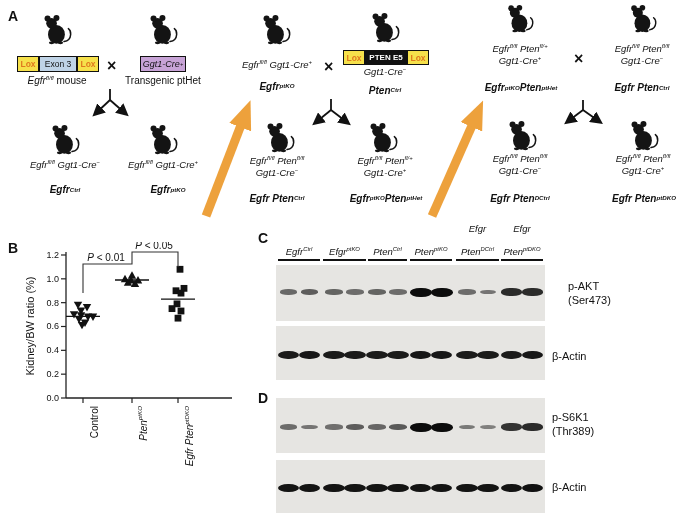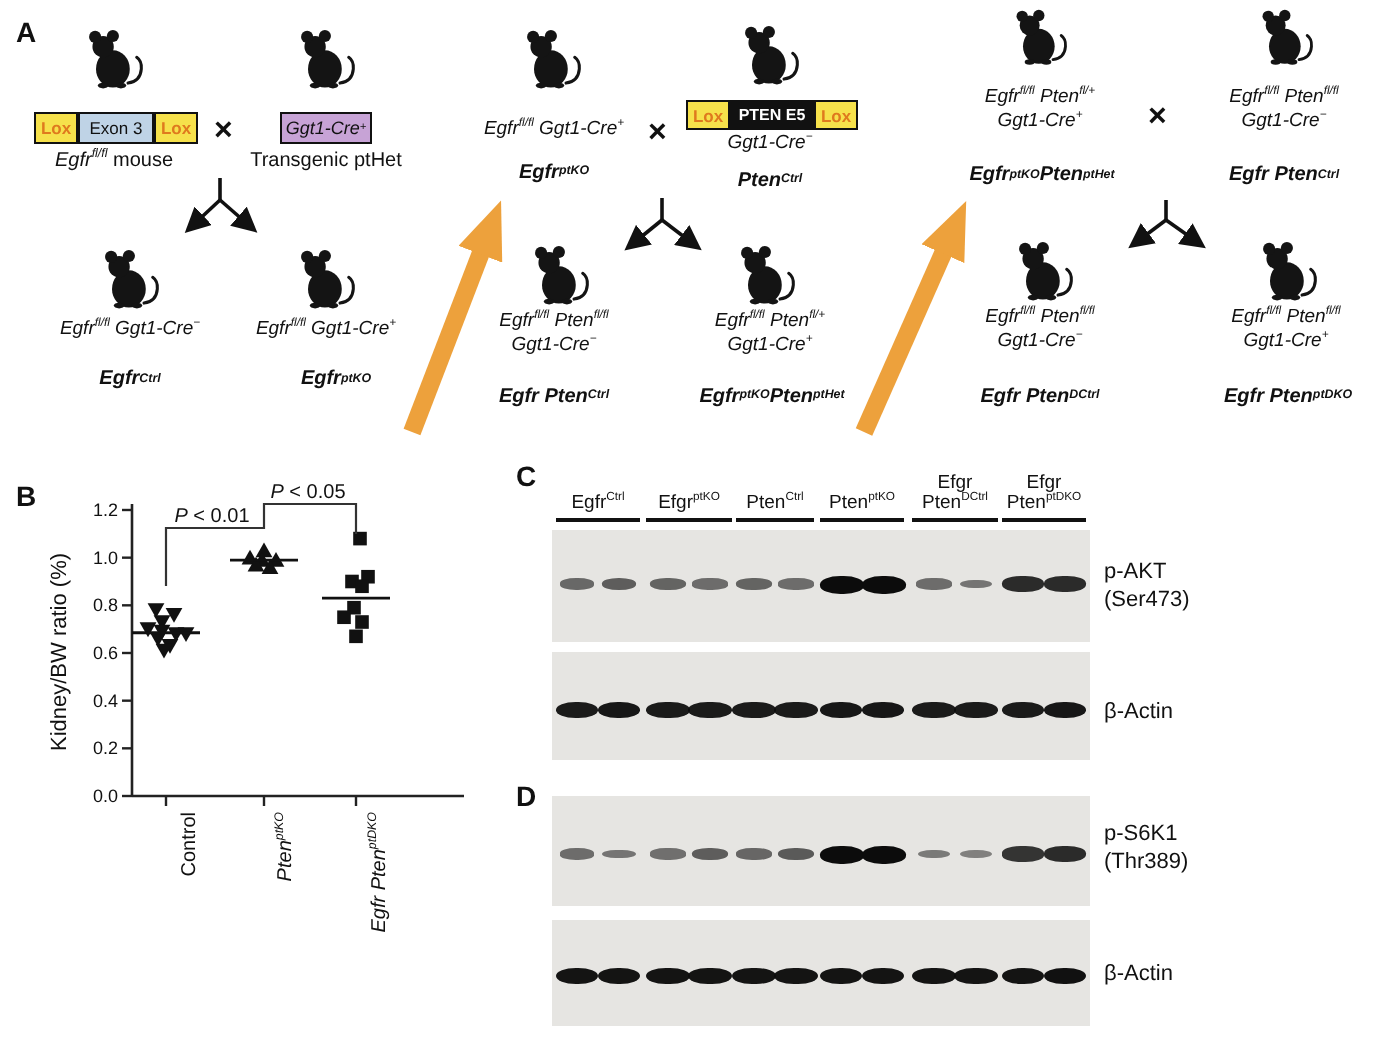--- a/index.html
+++ b/index.html
@@ -21,22 +21,22 @@
   
   .obox{display:flex;align-items:center;justify-content:center;box-sizing:border-box;
         font-size:10px;font-weight:bold;font-style:italic;color:#111;}
   
   .xlab{position:absolute;top:406px;transform:rotate(-90deg);transform-origin:100% 0;
         white-space:nowrap;font-size:10px;}
   
   .blot{position:absolute;background:#E6E5E2;}
   .band{position:absolute;border-radius:46%;}
   .lane-header{position:absolute;display:flex;flex-direction:column;justify-content:flex-end;
-               align-items:center;font-size:9.5px;line-height:1.12;
-               white-space:nowrap;height:27px;}
+               align-items:center;font-size:9.5px;font-style:italic;line-height:1.12;
+               white-space:nowrap;height:27px;gap:13px;}
   .lane-underline{position:absolute;height:2px;background:#111;}
   .blot-label{position:absolute;font-size:11px;line-height:1.3;white-space:nowrap;}
 </style>
 </head>
 <body>
 
 <svg width="0" height="0" style="position:absolute">
   <defs>
     <g id="mouse-shape" fill="#141414">
       <path d="M27 30 q7 -1 7.5 -8 q0.3 -4.5 -2.6 -6.5" fill="none" stroke="#141414" stroke-width="1.7" stroke-linecap="round"></path>
@@ -264,21 +264,21 @@
       <div class="band" style="left: 70.38px; top: 24.37px; width: 17.24px; height: 5.26px; background: rgba(12, 12, 12, 0.557);"></div>
       <div class="band" style="left: 92.17px; top: 24.205px; width: 17.66px; height: 5.59px; background: rgba(12, 12, 12, 0.596);"></div>
       <div class="band" style="left: 113.38px; top: 24.37px; width: 17.24px; height: 5.26px; background: rgba(12, 12, 12, 0.557);"></div>
       <div class="band" style="left: 133.5px; top: 22.5px; width: 22px; height: 9px; background: rgb(12, 12, 12);"></div>
       <div class="band" style="left: 154.5px; top: 22.5px; width: 22px; height: 9px; background: rgb(12, 12, 12);"></div>
       <div class="band" style="left: 182.38px; top: 24.37px; width: 17.24px; height: 5.26px; background: rgba(12, 12, 12, 0.557);"></div>
       <div class="band" style="left: 203.59px; top: 24.535px; width: 16.82px; height: 4.93px; background: rgba(12, 12, 12, 0.518);"></div>
       <div class="band" style="left: 225.27px; top: 23.105px; width: 20.46px; height: 7.79px; background: rgba(12, 12, 12, 0.86);"></div>
       <div class="band" style="left: 246.27px; top: 23.105px; width: 20.46px; height: 7.79px; background: rgba(12, 12, 12, 0.86);"></div>
     </div>
-  <div class="blot-label" style="left:552px;top:279px">
+  <div class="blot-label" style="left:568px;top:279px">
     <div>p-AKT</div>
     <div>(Ser473)</div>
   </div>
   <div class="blot" style="left:276px;top:326px;width:269px;height:54px">
       <div class="band" style="left: 1.85px; top: 24.775px; width: 21.3px; height: 8.45px; background: rgba(12, 12, 12, 0.933);"></div>
       <div class="band" style="left: 22.78px; top: 24.72px; width: 21.44px; height: 8.56px; background: rgba(12, 12, 12, 0.95);"></div>
       <div class="band" style="left: 47.35px; top: 24.775px; width: 21.3px; height: 8.45px; background: rgba(12, 12, 12, 0.933);"></div>
       <div class="band" style="left: 68.35px; top: 24.775px; width: 21.3px; height: 8.45px; background: rgba(12, 12, 12, 0.933);"></div>
       <div class="band" style="left: 90.35px; top: 24.775px; width: 21.3px; height: 8.45px; background: rgba(12, 12, 12, 0.933);"></div>
       <div class="band" style="left: 111.35px; top: 24.775px; width: 21.3px; height: 8.45px; background: rgba(12, 12, 12, 0.933);"></div>

